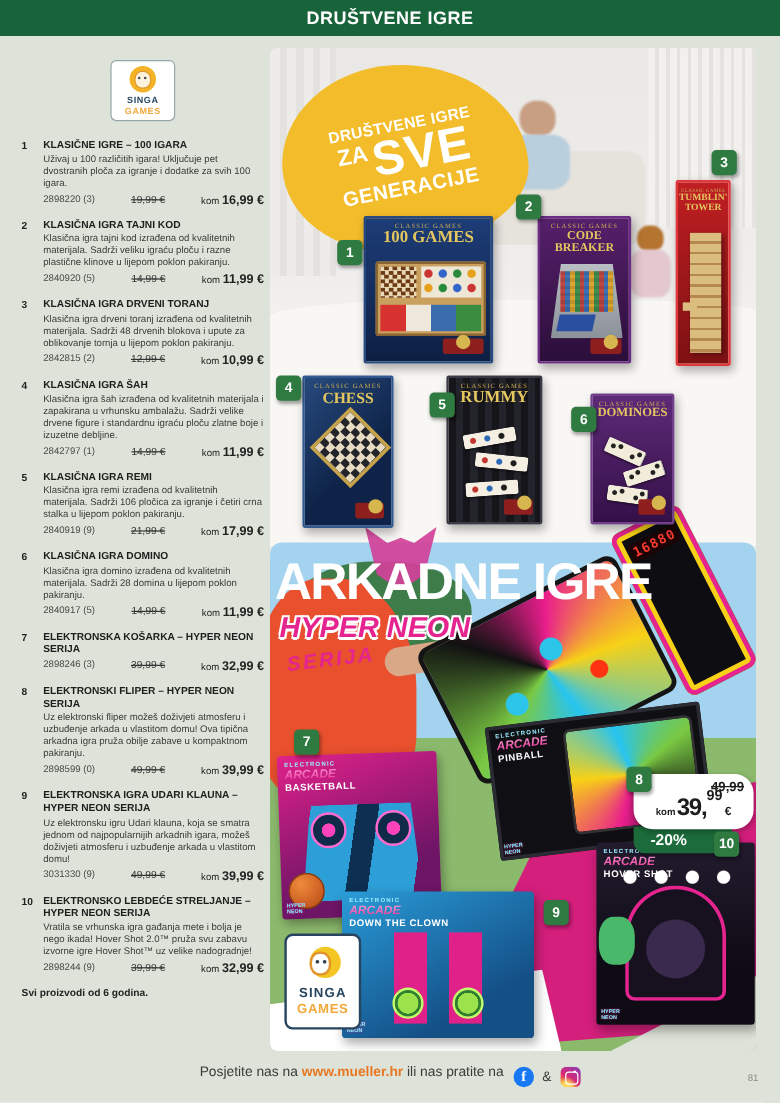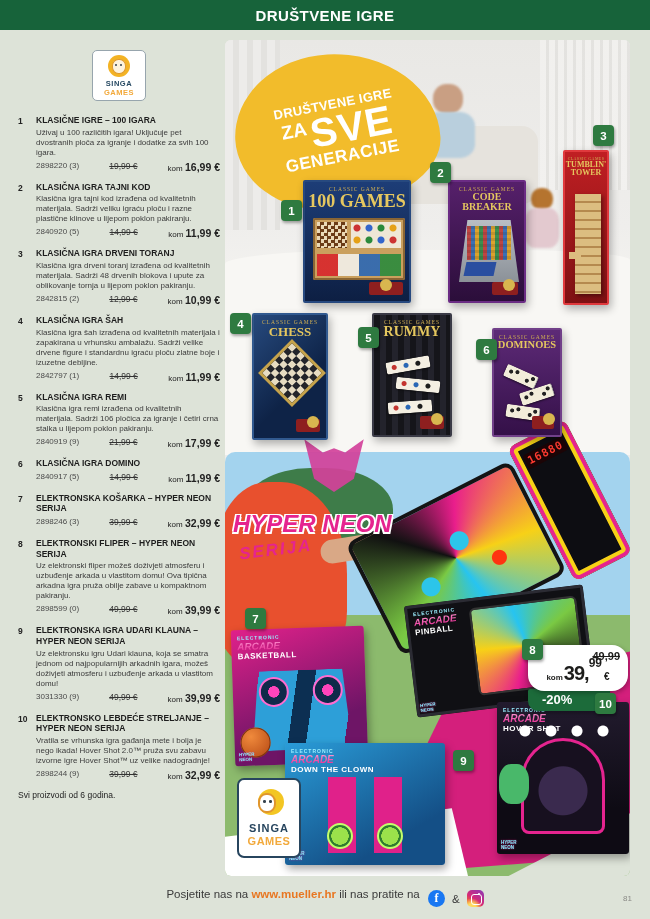--- a/index.html
+++ b/index.html
@@ -25,21 +25,21 @@
   .prod { display:flex; gap:5px; margin-bottom:9px; }
   .pnum { flex:0 0 13px; font-size:8.5px; font-weight:bold; color:#222; padding-top:1px; }
   .pbody { flex:1; }
   .ptitle { font-size:8.5px; font-weight:bold; color:#1d1d1d; line-height:1.25; margin-bottom:2px; }
   .pdesc { font-size:8px; color:#3b3b3b; line-height:1.25; }
   .pprice { display:flex; align-items:flex-start; justify-content:space-between; margin-top:3px; }
   .sku { font-size:8px; color:#4a4a4a; }
   .old { font-size:8.5px; color:#333; text-decoration:line-through; }
   .newp { font-size:8px; color:#222; }
   .newp b { font-size:10.5px; }
-  .agenote { font-size:8.5px; font-weight:normal; color:#222; margin-top:6px; }
+  .agenote { font-size:8.5px; font-weight:bold; color:#222; margin-top:6px; }
 
   
   .stage { position:absolute; left:225px; top:40px; width:405px; height:836px; border-radius:6px; overflow:hidden; background:#ececea; }
   .photo { position:absolute; left:0; top:0; width:405px; height:415px;
            background:linear-gradient(#e9e8e5 0%, #efeeec 45%, #f7f6f2 70%, #fbfaf7 100%); }
   .blinds { position:absolute; right:0; top:0; width:90px; height:150px;
             background:repeating-linear-gradient(90deg,#f3f2f0 0 6px,#e2e1de 6px 9px); opacity:.8; }
   .curtain { position:absolute; left:0; top:0; width:55px; height:190px;
              background:repeating-linear-gradient(90deg,#edecea 0 8px,#e3e2df 8px 14px); }
   .couch { position:absolute; left:88px; top:86px; width:225px; height:78px; border-radius:16px; background:#e6e3dd; }
@@ -302,20 +302,21 @@
           <span class="old">21,99 €</span>
           <span class="newp"><span>kom</span> <b>17,99 €</b></span>
         </div>
         </div>
       </div>
 
     <div class="prod">
       <div class="pnum">6</div>
       <div class="pbody">
           <div class="ptitle">KLASIČNA IGRA DOMINO</div>
+        <div class="pdesc">Klasična igra domino izrađena od kvalitetnih materijala. Sadrži 28 domina u lijepom poklon pakiranju.</div>
         <div class="pprice">
           <span class="sku">2840917 (5)</span>
           <span class="old">14,99 €</span>
           <span class="newp"><span>kom</span> <b>11,99 €</b></span>
         </div>
         </div>
       </div>
 
     <div class="prod">
       <div class="pnum">7</div>
@@ -390,21 +391,21 @@
     <div class="blob">
       <div class="in">
         <div class="b1">DRUŠTVENE IGRE</div>
         <div class="b2"><span class="za">ZA</span><span class="sve">SVE</span></div>
         <div class="b3">GENERACIJE</div>
       </div>
     </div>
 
     <div class="gbox b100">
       <div class="cg-brand">CLASSIC GAMES</div>
-      <div class="cg-title" style="font-size:18px">100 GAMES</div>
+      <div class="cg-title" style="font-size:14px">100 GAMES</div>
       <div class="board">
           <div class="chk"></div>
           <div class="dots"></div>
           <div class="tray"></div>
         </div>
       <div class="ribbon"></div>
     </div>
     <div class="gbox bcode">
       <div class="cg-brand">CLASSIC GAMES</div>
       <div class="cg-title" style="font-size:10px">CODE BREAKER</div>
@@ -446,20 +447,21 @@
     <div class="pillow"></div>
     <div class="redshirt"></div>
     <div class="arm"></div>
     <div class="fox"></div>
     <div class="hero">
       <div class="pf"></div>
       <div class="bb">
         <span class="score">16880</span>
       </div>
     </div>
+    <div class="arc-title">ARKADNE IGRE</div>
     <div class="arc-sub">HYPER NEON</div>
     <div class="arc-sub2">SERIJA</div>
 
     <div class="greensec">
       <div class="pinkpoly"></div>
       <div class="sagecorner"></div>
       <div class="whitewedge"></div>
 
       <div class="abox bball">
         <div style="padding:5px 6px 0">

